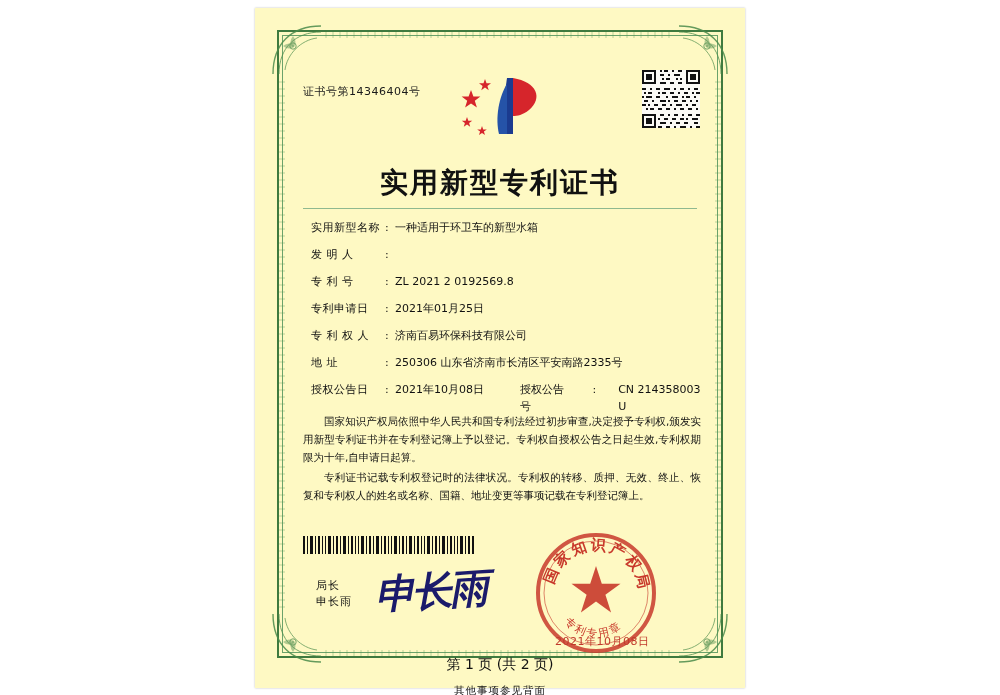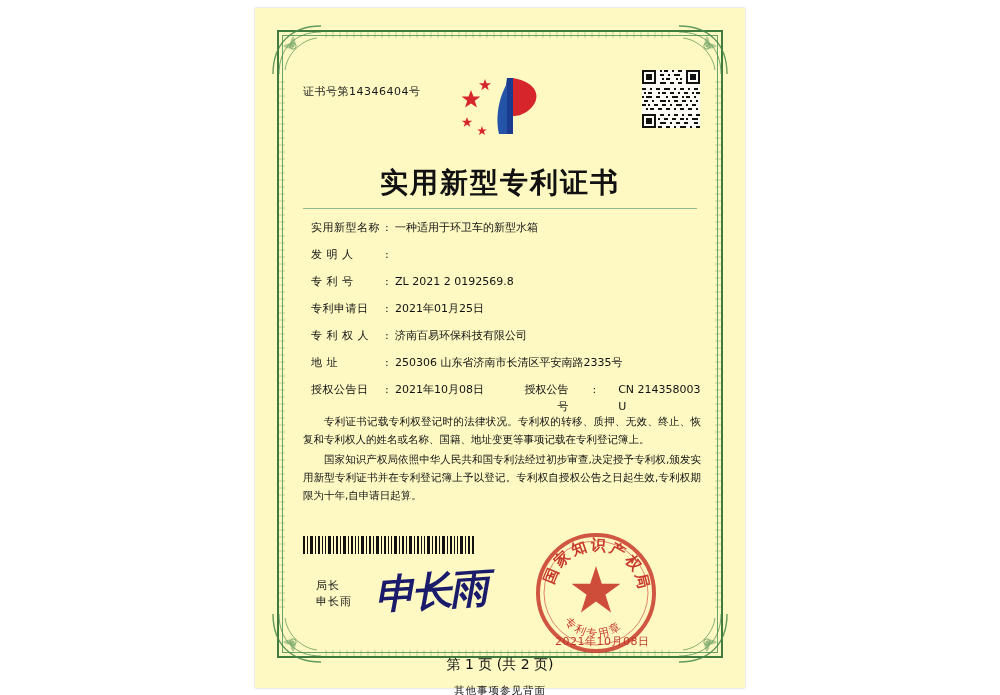--- a/index.html
+++ b/index.html
@@ -148,21 +148,20 @@
   .field-value {
     flex: 1 1 auto;
     white-space: pre-line;
   }
   .field-value2 {
     flex: 0 0 auto;
   }
   .inline-label {
     margin-left: 36px;
     margin-right: 24px;
-    text-align: right;
   }
 
   .body-text {
     position: absolute;
     left: 48px;
     right: 44px;
     top: 404px;
     font-size: 10.5px;
     line-height: 1.72;
     color: #111;
@@ -458,22 +457,22 @@
       <span class="field-label">授权公告日</span>
       <span class="field-sep">:</span>
       <span class="field-value2">2021年10月08日</span>
       <span class="inline-label">授权公告号</span>
       <span>:</span>
       <span style="margin-left:22px">CN 214358003 U</span>
     </div>
   </div>
 
   <div class="body-text">
+    <p>国家知识产权局依照中华人民共和国专利法经过初步审查,决定授予专利权,颁发实用新型专利证书并在专利登记簿上予以登记。专利权自授权公告之日起生效,专利权期限为十年,自申请日起算。</p>
     <p>专利证书记载专利权登记时的法律状况。专利权的转移、质押、无效、终止、恢复和专利权人的姓名或名称、国籍、地址变更等事项记载在专利登记簿上。</p>
-    <p>国家知识产权局依照中华人民共和国专利法经过初步审查,决定授予专利权,颁发实用新型专利证书并在专利登记簿上予以登记。专利权自授权公告之日起生效,专利权期限为十年,自申请日起算。</p>
   </div>
 
   <div class="barcode">
     <svg viewBox="0 0 172 18" shape-rendering="crispEdges" preserveAspectRatio="none">
       <g fill="#111">
         <rect x="0" y="0" width="2" height="18"></rect>
           <rect x="4" y="0" width="1" height="18"></rect>
         <rect x="7" y="0" width="3" height="18"></rect>
           <rect x="12" y="0" width="1" height="18"></rect>
         <rect x="15" y="0" width="2" height="18"></rect>

